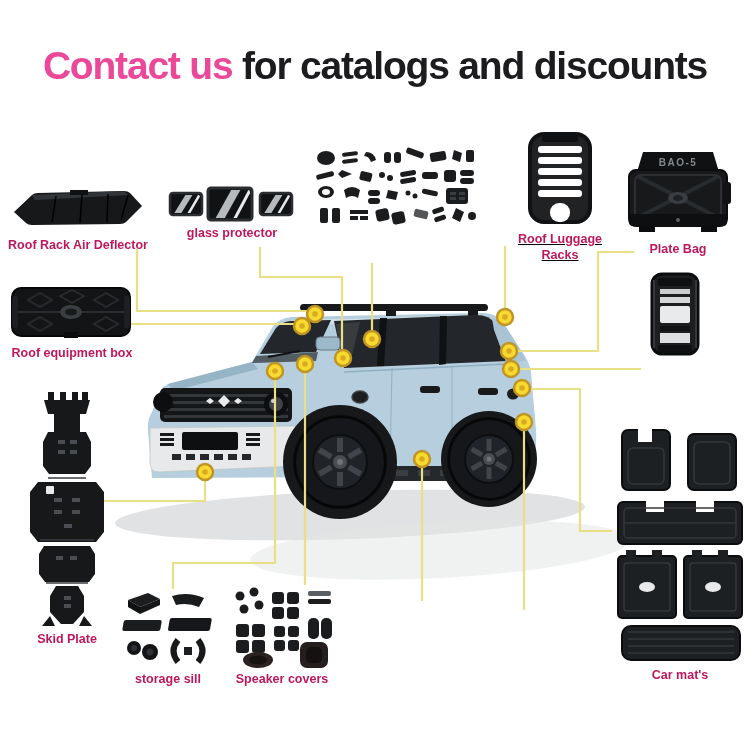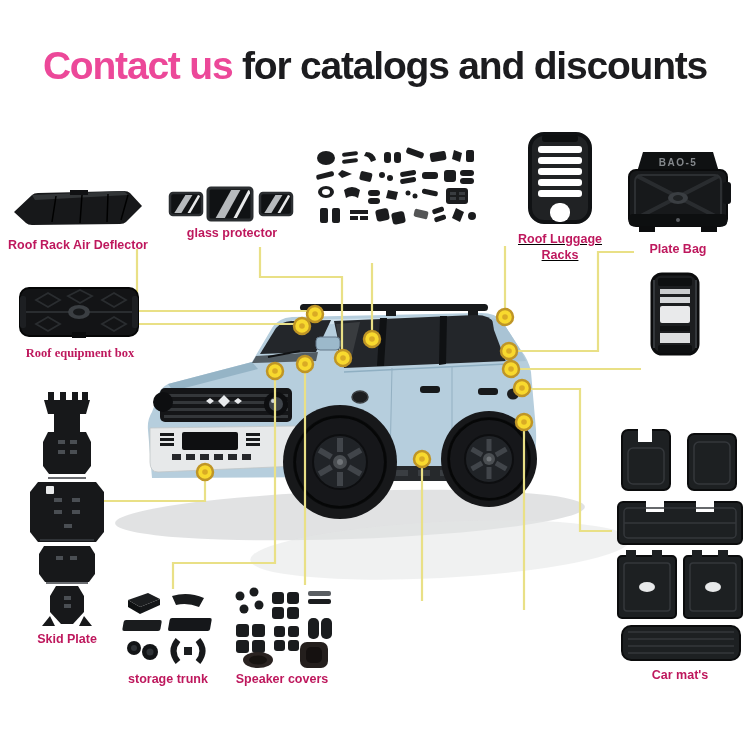--- a/index.html
+++ b/index.html
@@ -318,21 +318,21 @@
         <ellipse cx="63" cy="52" rx="5" ry="3" fill="#1f2224"></ellipse>
       <rect x="14" y="68" width="98" height="12" rx="4" fill="#0d0f10"></rect>
       <circle cx="63" cy="74" r="2" fill="#5a5e62"></circle>
       <rect x="108" y="36" width="8" height="22" rx="3" fill="#101214"></rect>
       <rect x="24" y="80" width="16" height="6" fill="#0c0d0e"></rect>
         <rect x="86" y="80" width="16" height="6" fill="#0c0d0e"></rect>
     </svg>
     <div class="plabel">Plate Bag</div>
   </div>
 
-  <div class="product" style="left:16px;top:282px;width:128px;font-family:Liberation Serif, serif;">
+  <div class="product" style="left:8px;top:282px;width:128px;">
     <svg width="128" height="60" viewBox="0 0 128 60">
       <rect x="4" y="6" width="118" height="48" rx="9" fill="#131416" stroke="#050606" stroke-width="2"></rect>
       <g fill="none" stroke="#2a2d30" stroke-width="1.8">
         <path d="M20,18 l12,-7 l12,7 l-12,7 Z"></path>
           <path d="M52,14 l12,-6 l12,6 l-12,7 Z"></path>
           <path d="M86,18 l12,-7 l12,7 l-12,7 Z"></path>
         <path d="M20,42 l12,-7 l12,7 l-12,7 Z"></path>
           <path d="M86,42 l12,-7 l12,7 l-12,7 Z"></path>
         <path d="M8,30 h112"></path>
       </g>
@@ -440,21 +440,21 @@
       <rect x="4" y="30" width="38" height="11" rx="2" fill="#1a1c1e" transform="skewX(-10)" transform-origin="4 30"></rect>
       <rect x="50" y="28" width="42" height="13" rx="2" fill="#15171a" transform="skewX(-10)" transform-origin="50 28"></rect>
       <circle cx="14" cy="58" r="7" fill="#121416"></circle>
         <circle cx="14" cy="58" r="3" fill="#2e3236"></circle>
       <circle cx="30" cy="62" r="8" fill="#121416"></circle>
         <circle cx="30" cy="62" r="3.5" fill="#2e3236"></circle>
       <path d="M58,50 q-9,11 0,22" stroke="#17191b" stroke-width="6" fill="none"></path>
       <path d="M78,50 q9,11 0,22" stroke="#17191b" stroke-width="6" fill="none"></path>
       <rect x="64" y="57" width="8" height="8" fill="#1b1d1f"></rect>
     </svg>
-    <div class="plabel">storage trunk</div>
+    <div class="plabel">storage sill</div>
   </div>
 
   <div class="product" style="left:230px;top:586px;width:104px;">
     <svg width="104" height="82" viewBox="0 0 104 82">
       <g fill="#1a1c1e">
         <circle cx="10" cy="10" r="4.5"></circle>
           <circle cx="24" cy="6" r="4.5"></circle>
           <circle cx="14" cy="23" r="4.5"></circle>
           <circle cx="29" cy="19" r="4.5"></circle>
         <rect x="42" y="6" width="12" height="12" rx="3"></rect>

